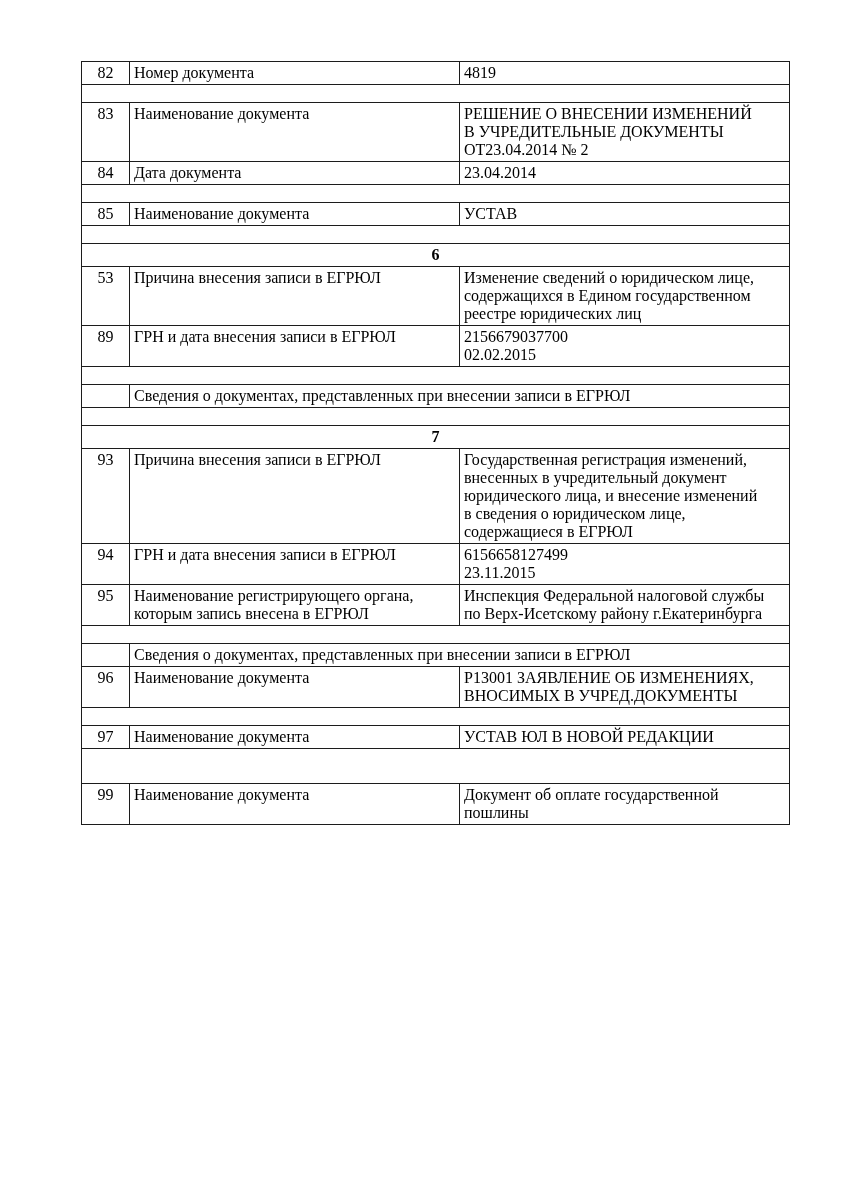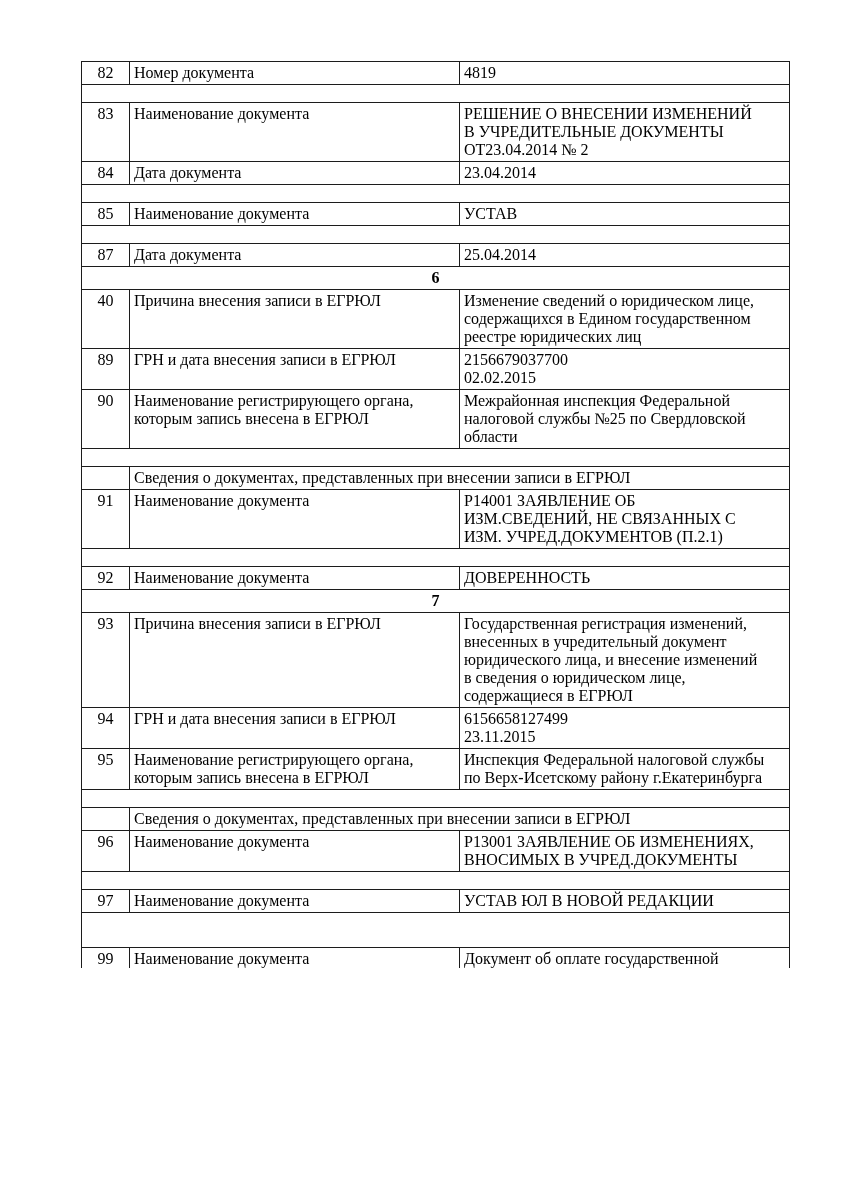--- a/index.html
+++ b/index.html
@@ -111,71 +111,46 @@
           <td colspan="3"></td>
         </tr>
       <tr>
         <td class="num">85</td>
         <td>Наименование документа</td>
         <td>УСТАВ</td>
       </tr>
       <tr class="spacer">
           <td colspan="3"></td>
         </tr>
-      <tr>
-        <td class="num">87</td>
-        <td>Дата документа</td>
-        <td>25.04.2014</td>
-      </tr>
       <tr class="section">
         <td colspan="3">6</td>
       </tr>
       <tr>
-        <td class="num">40</td>
+        <td class="num">53</td>
         <td>Причина внесения записи в ЕГРЮЛ</td>
         <td>Изменение сведений о юридическом лице,
 содержащихся в Едином государственном
 реестре юридических лиц</td>
       </tr>
       <tr>
         <td class="num">89</td>
         <td>ГРН и дата внесения записи в ЕГРЮЛ</td>
         <td>2156679037700
 02.02.2015</td>
       </tr>
-      <tr>
-        <td class="num">90</td>
-        <td>Наименование регистрирующего органа,
-которым запись внесена в ЕГРЮЛ</td>
-        <td>Межрайонная инспекция Федеральной
-налоговой службы №25 по Свердловской
-области</td>
-      </tr>
       <tr class="spacer">
           <td colspan="3"></td>
         </tr>
       <tr class="subheader">
         <td class="num"></td>
         <td colspan="2">Сведения о документах, представленных при внесении записи в ЕГРЮЛ</td>
       </tr>
-      <tr>
-        <td class="num">91</td>
-        <td>Наименование документа</td>
-        <td>Р14001 ЗАЯВЛЕНИЕ ОБ
-ИЗМ.СВЕДЕНИЙ, НЕ СВЯЗАННЫХ С
-ИЗМ. УЧРЕД.ДОКУМЕНТОВ (П.2.1)</td>
-      </tr>
-      <tr class="spacer">
-          <td colspan="3"></td>
-        </tr>
-      <tr>
-        <td class="num">92</td>
-        <td>Наименование документа</td>
-        <td>ДОВЕРЕННОСТЬ</td>
-      </tr>
+      <tr class="spacer">
+          <td colspan="3"></td>
+        </tr>
       <tr class="section">
         <td colspan="3">7</td>
       </tr>
       <tr>
         <td class="num">93</td>
         <td>Причина внесения записи в ЕГРЮЛ</td>
         <td>Государственная регистрация изменений,
 внесенных в учредительный документ
 юридического лица, и внесение изменений
 в сведения о юридическом лице,

